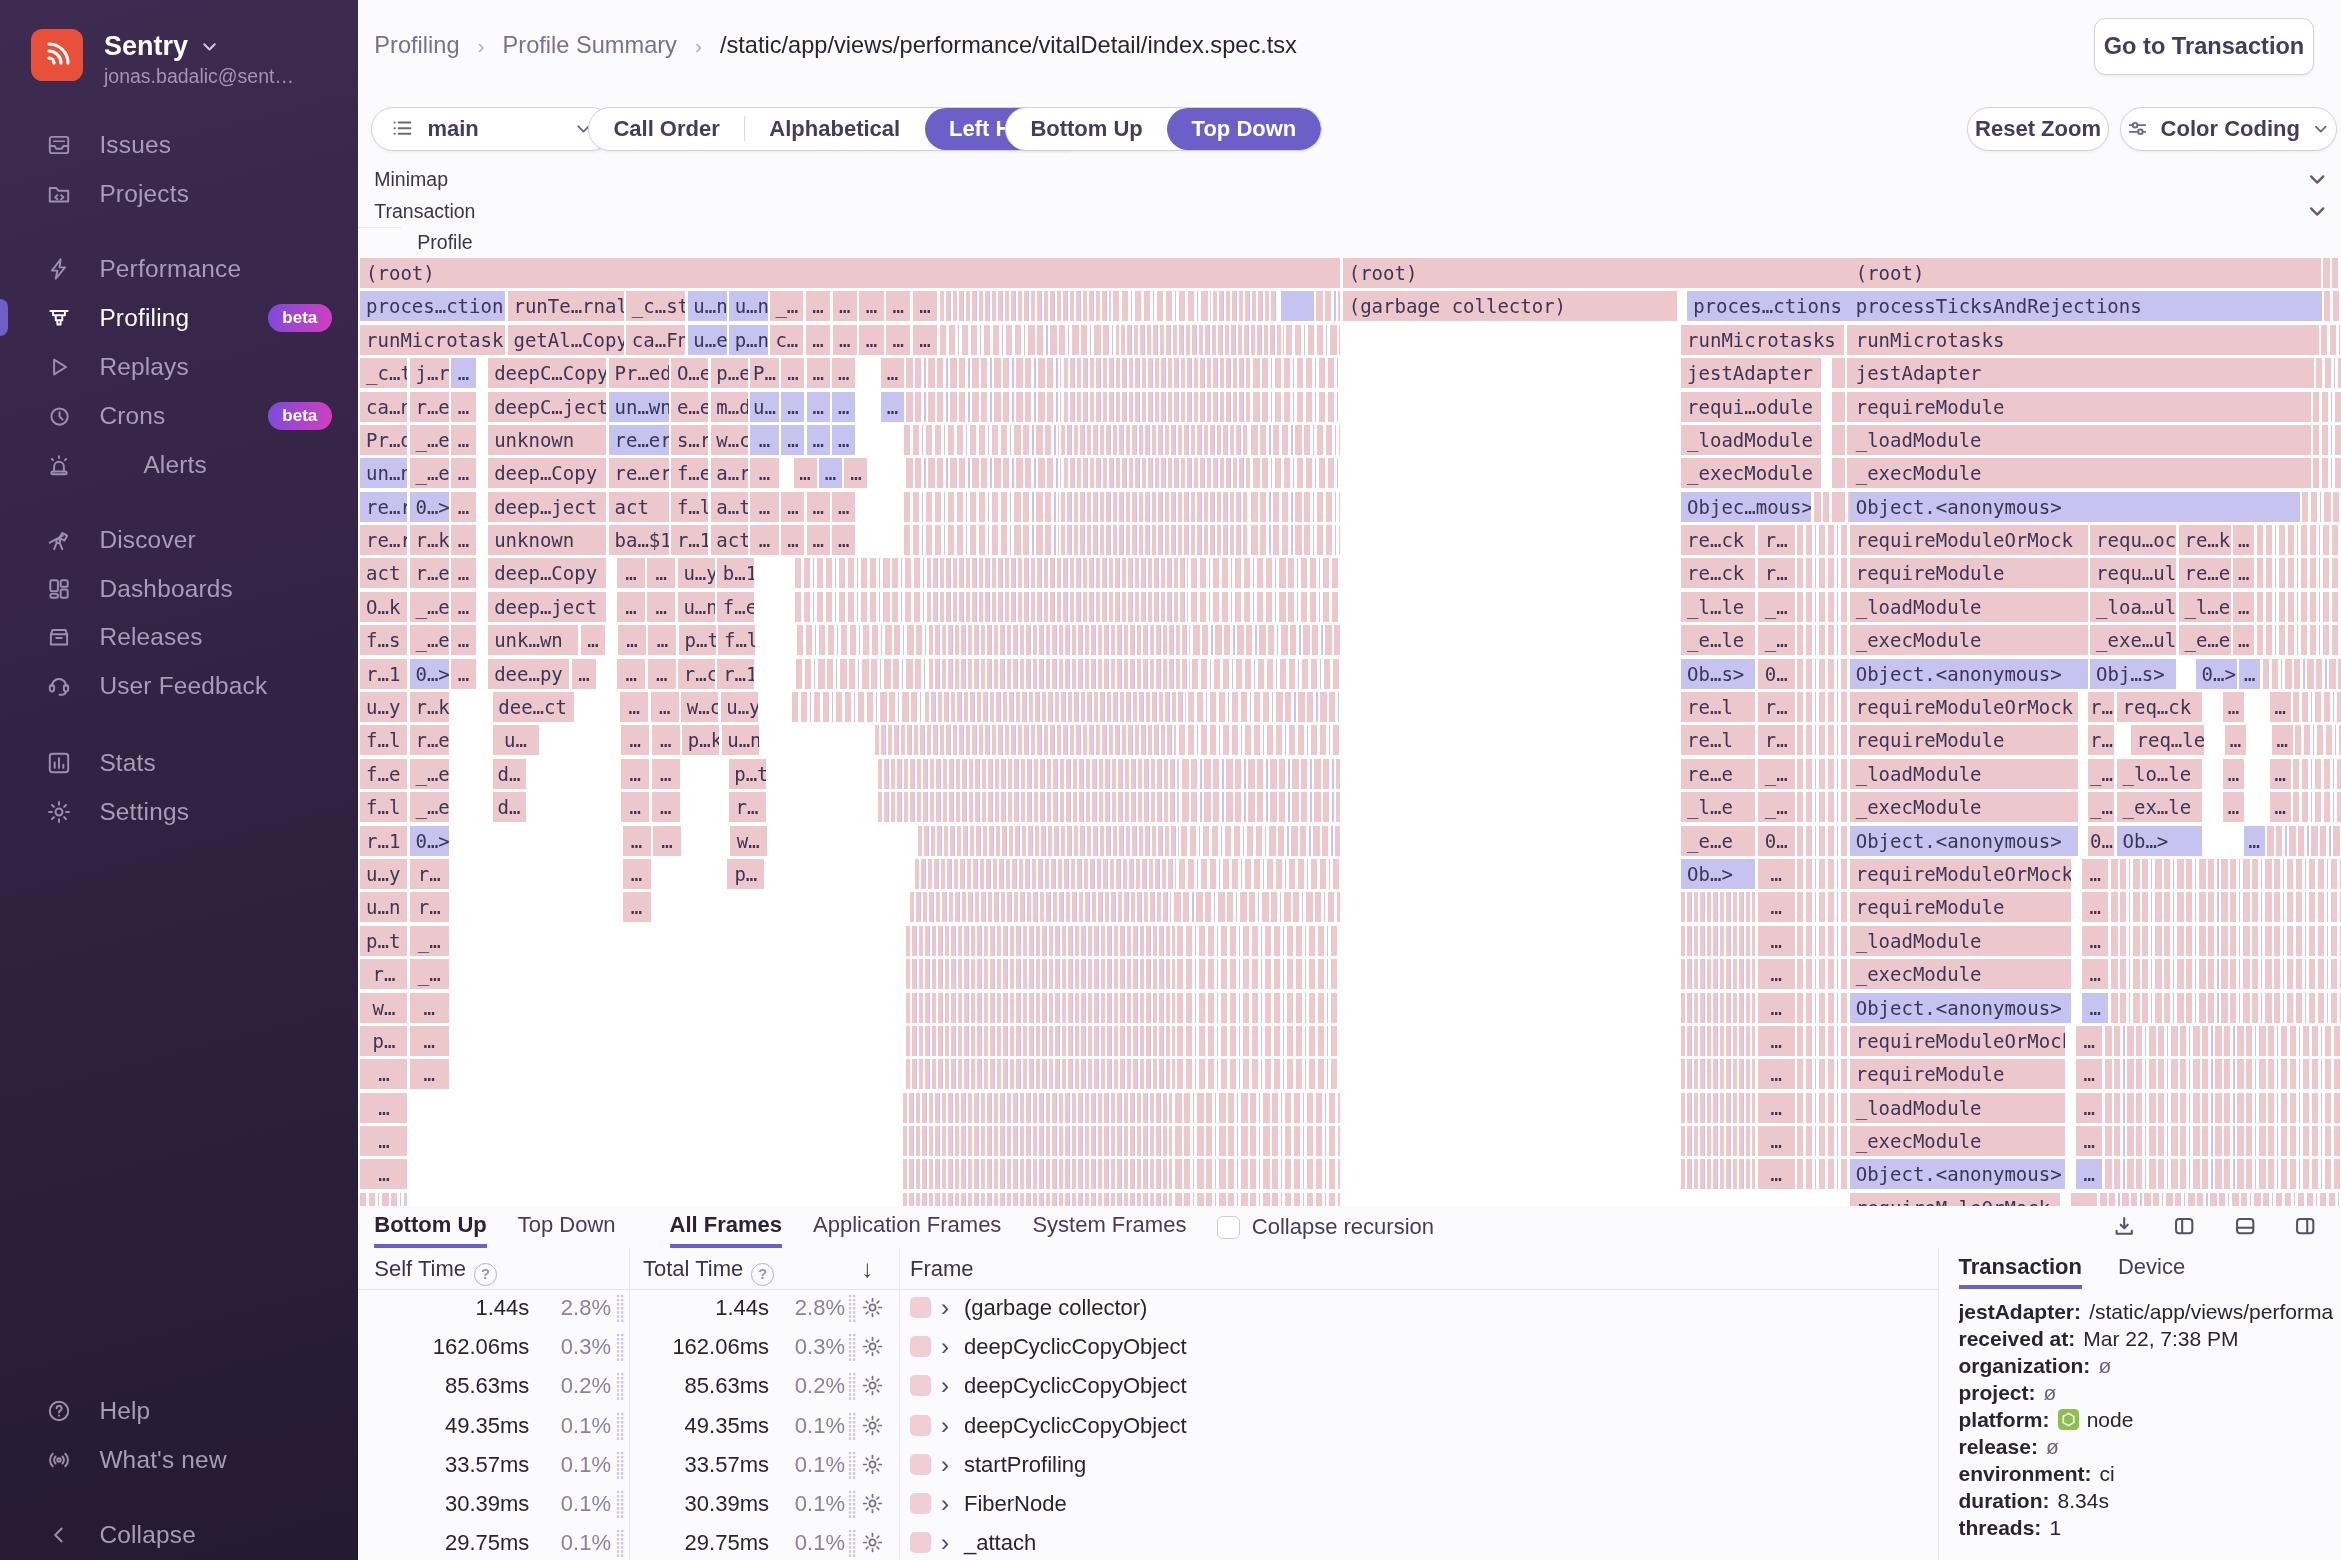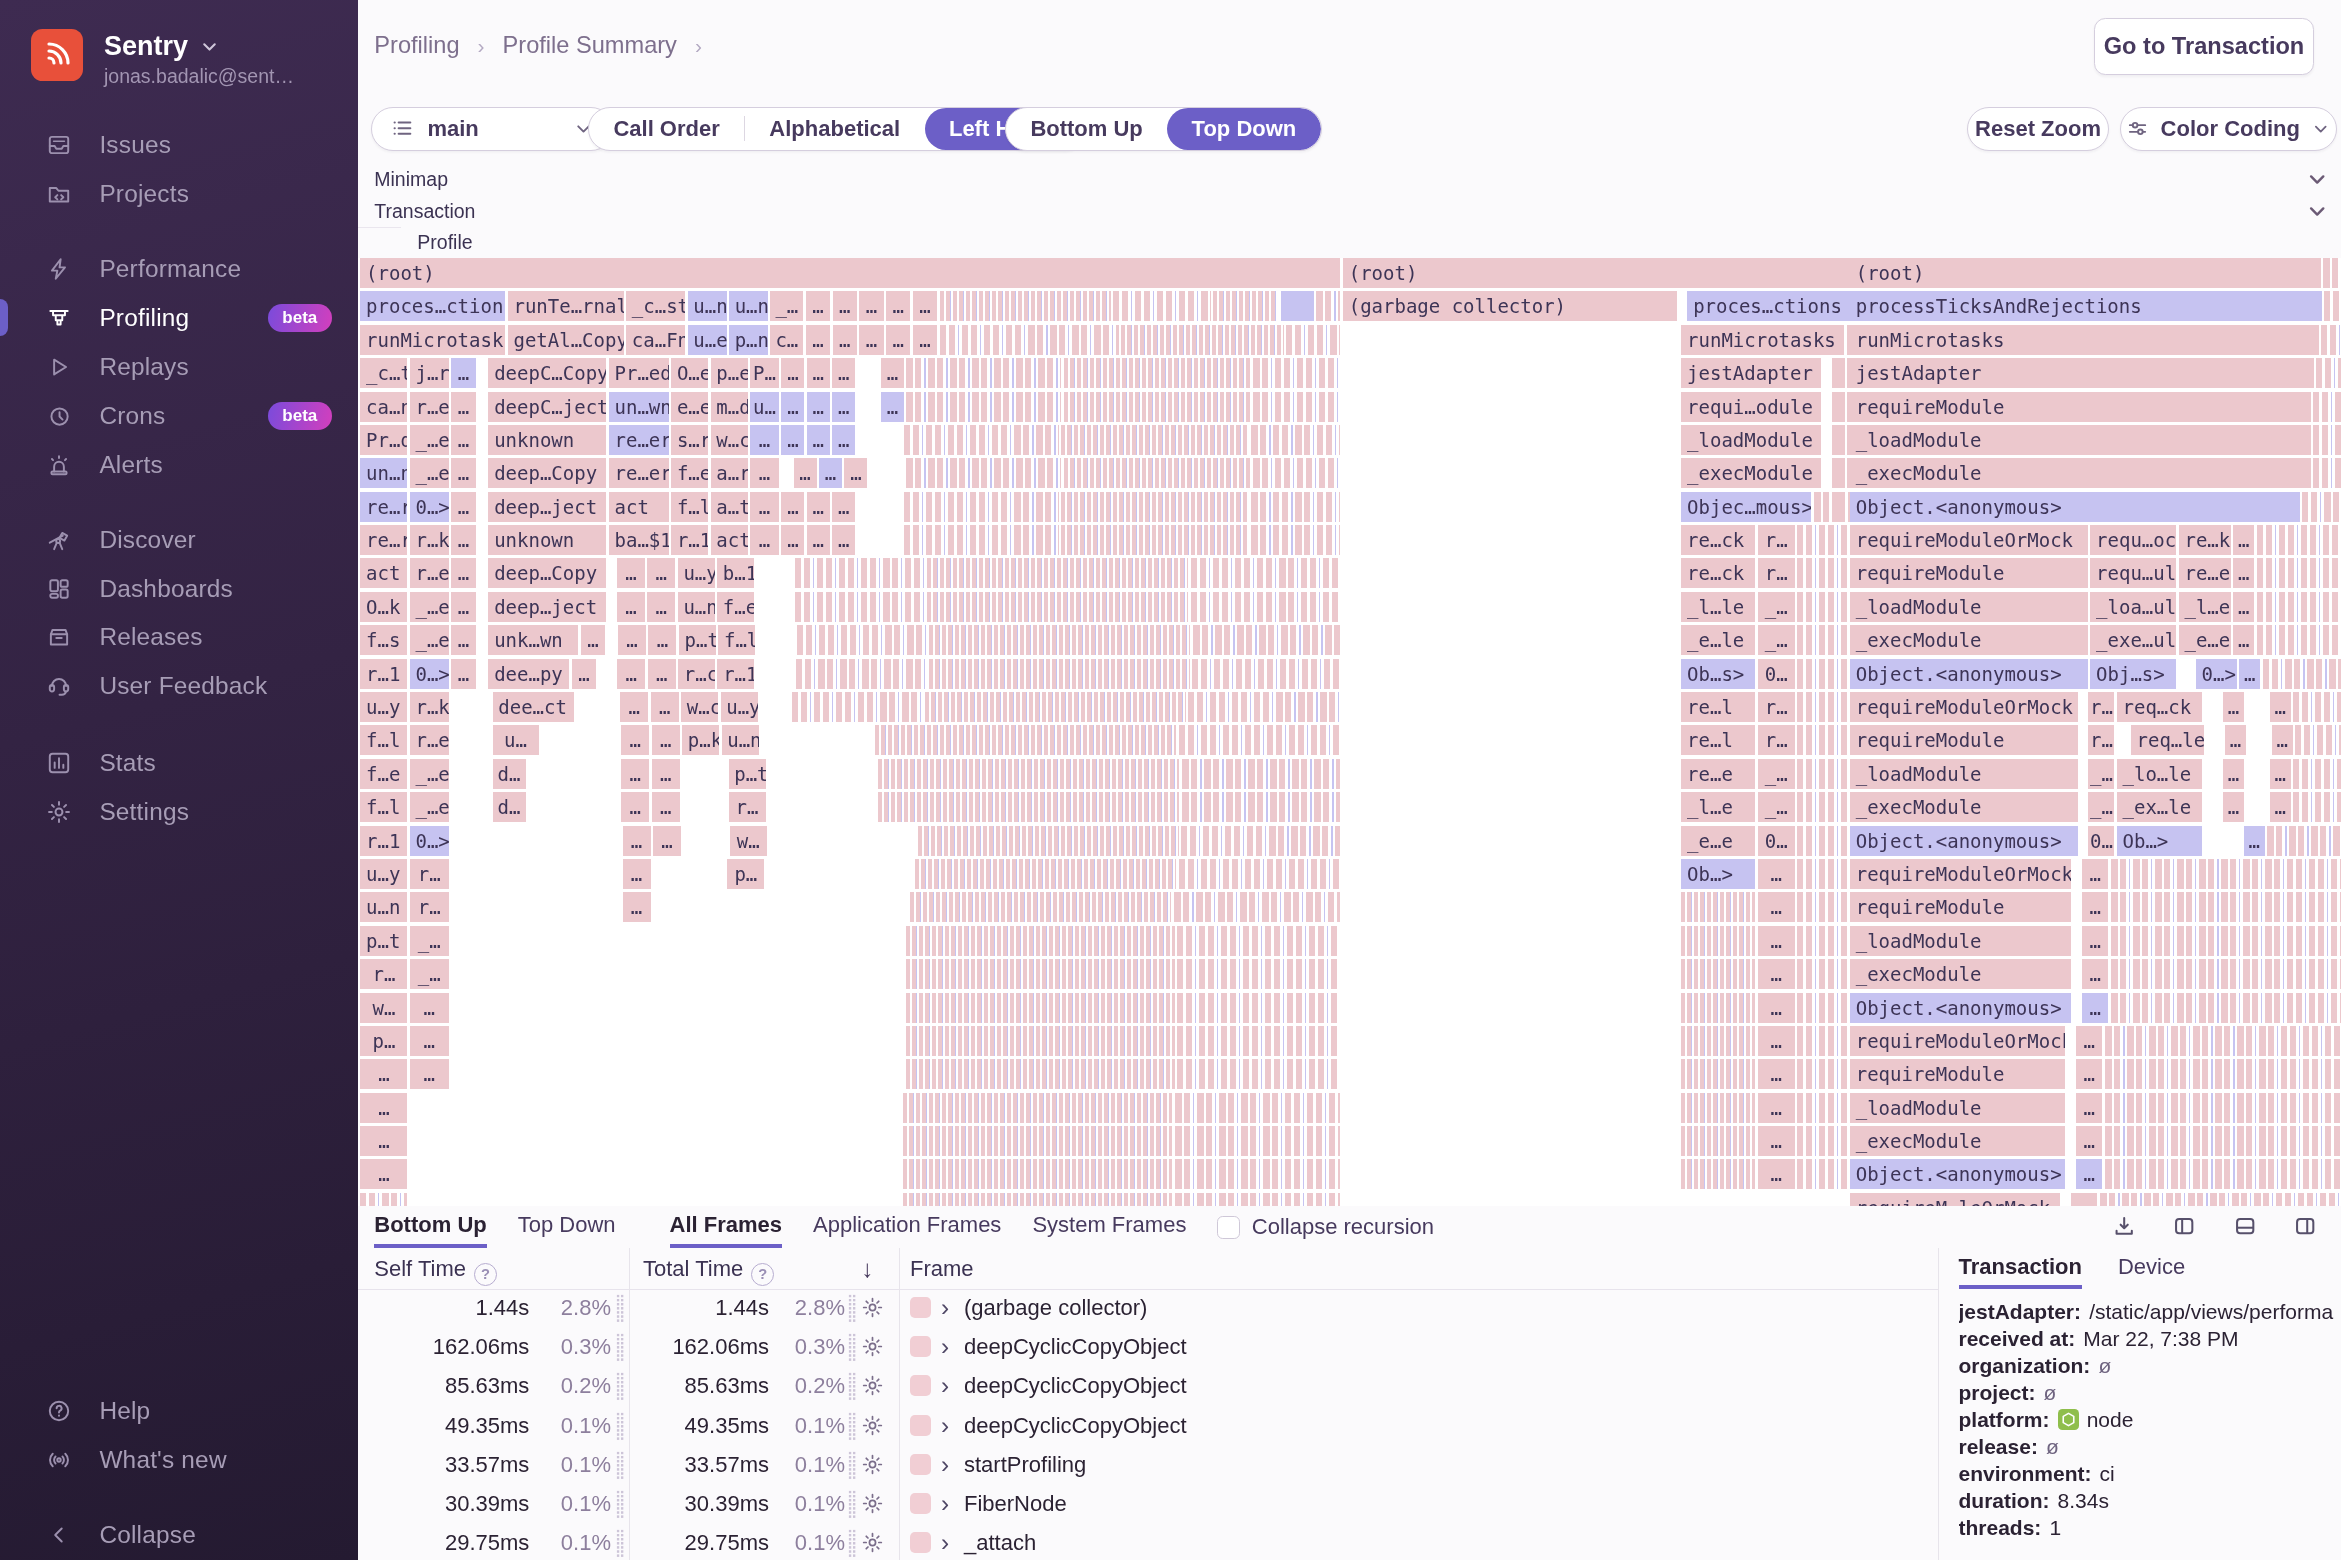--- a/index.html
+++ b/index.html
@@ -172,21 +172,21 @@
       <div class="nav-item" style="top: 391px;">
         <span class="nicon">
           <svg width="26" height="26" viewBox="0 0 24 24" fill="none" stroke="currentColor" stroke-width="1.8" stroke-linecap="round" stroke-linejoin="round">
             <circle cx="12.5" cy="12.5" r="7.5"></circle>
             <path d="M12.5 8.5v4l2.8 2.8"></path>
           </svg>
         </span>
         <span class="nlabel">Crons</span>
         <span class="beta-badge">beta</span>
       </div>
-      <div class="nav-item" style="top: 440px;">
+      <div class="nav-item" style="top: 440px; gap: 44px;">
         <span class="nicon">
           <svg width="26" height="26" viewBox="0 0 24 24" fill="none" stroke="currentColor" stroke-width="1.8" stroke-linecap="round" stroke-linejoin="round">
             <path d="M7.5 18v-4.5a4.5 4.5 0 0 1 9 0V18"></path>
             <rect x="5" y="18" width="14" height="2.5" rx="1"></rect>
             <path d="M12 5.5V4M6.5 7.5L5.5 6.5M17.5 7.5l1-1"></path>
           </svg>
         </span>
         <span class="nlabel">Alerts</span>
       </div>
       <div class="nav-item" style="top: 515px;">
@@ -280,20 +280,21 @@
       </div>
     </div>
 </div>
 
 <div id="main-header">
   <div class="crumbs">
     <span class="crumb-muted">Profiling</span>
     <span class="crumb-sep">›</span>
     <span class="crumb-muted">Profile Summary</span>
     <span class="crumb-sep">›</span>
+    <span class="crumb-current">/static/app/views/performance/vitalDetail/index.spec.tsx</span>
   </div>
   <div id="go-btn" class="btn">Go to Transaction</div>
 </div>
 
 <div id="toolbar">
   <div id="thread-select" class="tool btn">
     <span class="icon-mut">
       <svg width="24.4" height="24.4" viewBox="0 0 24 24" fill="none" stroke="currentColor" stroke-width="2" stroke-linecap="round">
           <path d="M8.5 6.5H20M8.5 12H20M8.5 17.5H20M4.5 6.5h.2M4.5 12h.2M4.5 17.5h.2"></path>
         </svg>

